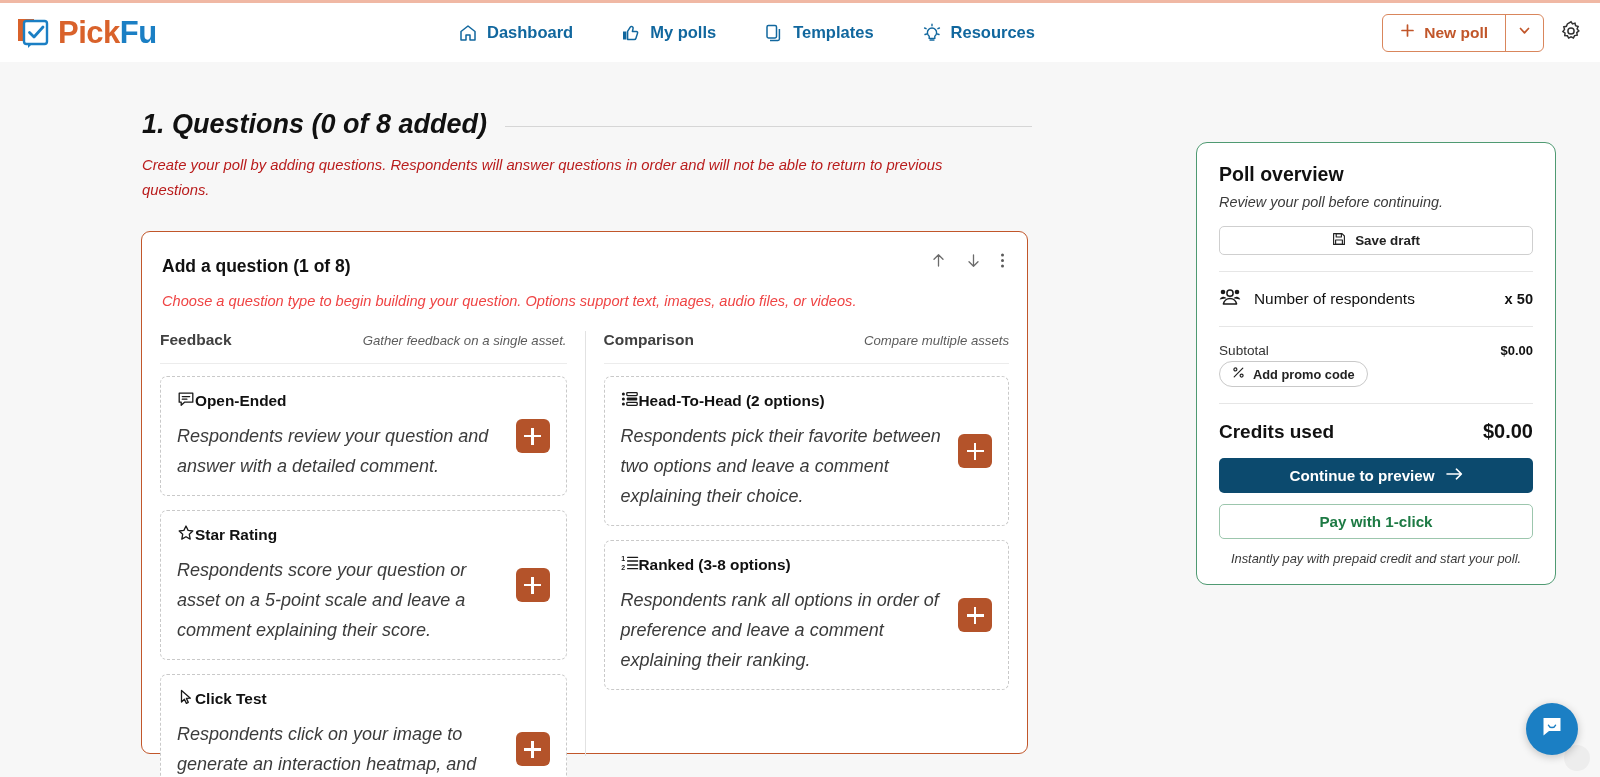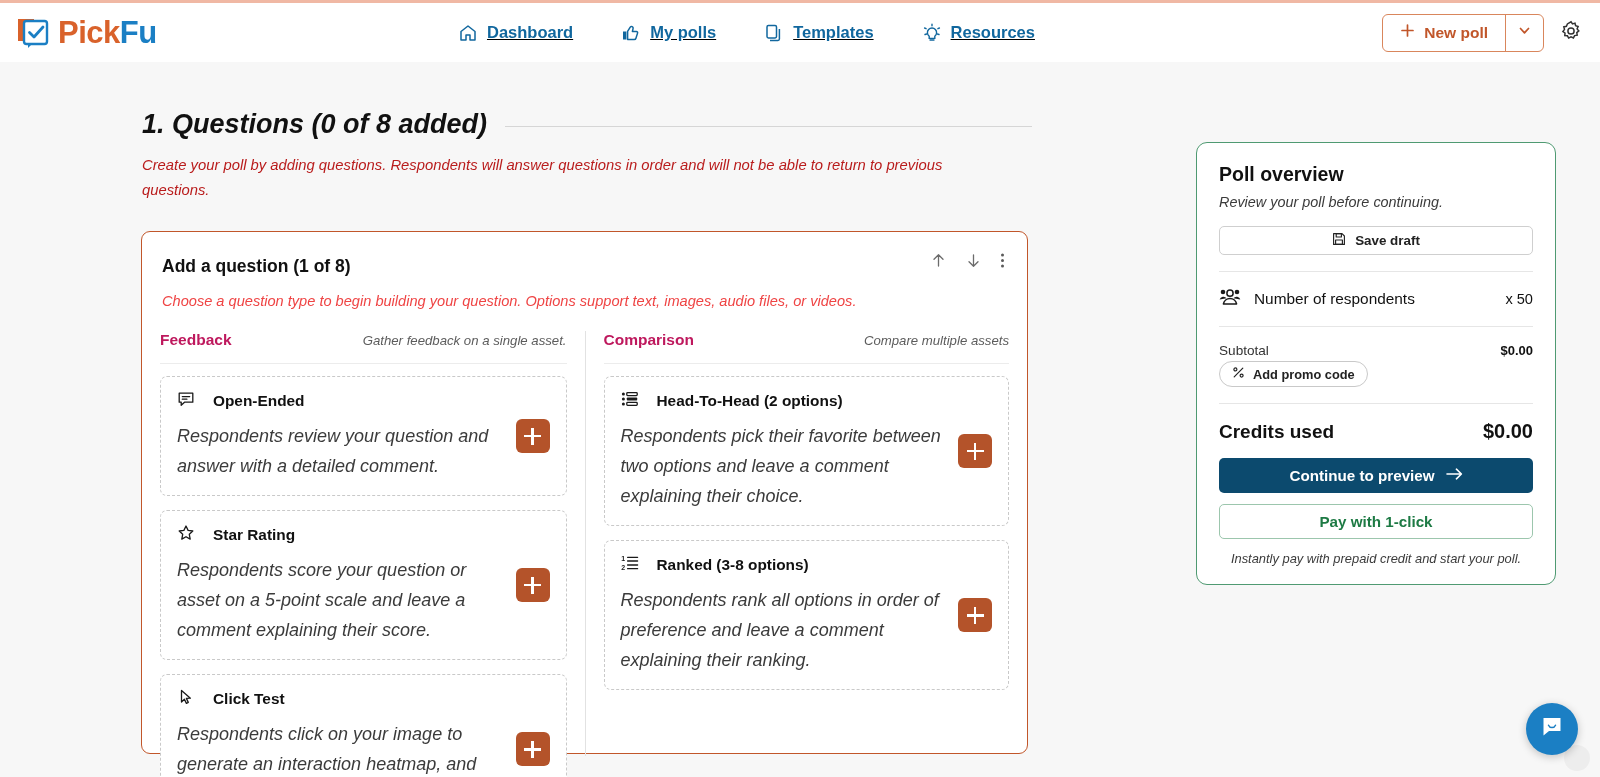--- a/index.html
+++ b/index.html
@@ -16,21 +16,21 @@
     position: absolute; top: 0; left: 0; width: 1600px; height: 62px;
     background: #ffffff; border-top: 3px solid #f0b8a4;
     display: flex; align-items: center;
   }
   .logo-wrap { display: flex; align-items: center; margin-left: 14px; }
   .logo-mark { width: 42px; height: 42px; position: relative; }
   .logo-text { font-size: 31px; font-weight: bold; letter-spacing: -0.5px; margin-left: 2px; }
   .logo-text .pick { color: #d9622b; }
   .logo-text .fu { color: #1b7fc4; }
 
-  .nav { display: flex; align-items: center; gap: 48px; margin: 0 auto; text-decoration: underline; }
+  .nav { display: flex; align-items: center; gap: 48px; margin: 0 auto; }
   .nav-item {
     display: flex; align-items: center; gap: 9px;
     color: #11679e; font-size: 16.5px; font-weight: bold;
     cursor: pointer; white-space: nowrap;
   }
   .nav-item svg { display: block; }
 
   .topright { display: flex; align-items: center; gap: 16px; margin-right: 18px; margin-left: 46px; }
   .newpoll {
     display: flex; align-items: stretch; height: 38px;
@@ -75,29 +75,29 @@
   .qcard-actions .act { cursor: pointer; display: flex; }
 
   .columns { display: flex; margin-top: 22px; height: 425px; }
   .col { padding: 0 18px; }
   .col.left { width: 443px; }
   .col.right { width: 443px; border-left: 1px solid #e2e2e2; }
   .col-head {
     display: flex; align-items: baseline; justify-content: space-between;
     padding-bottom: 14px; border-bottom: 1px solid #ececec; margin-bottom: 12px;
   }
-  .col-head .ct { font-size: 15.5px; font-weight: bold; color: #be185d; }
+  .col-head .ct { font-size: 15.5px; font-weight: bold; color: #404040; }
   .col-head .cs { font-size: 13.2px; font-style: italic; color: #5c5c5c; }
 
   .opt {
     position: relative; border: 1px dashed #c9c9c9; border-radius: 7px;
     padding: 13px 16px 14px 16px; margin-bottom: 14px; background: #fff; cursor: pointer;
   }
   .opt-title {
-    display: flex; align-items: center; gap: 18px;
+    display: flex; align-items: center; gap: 0;
     font-size: 15.4px; font-weight: bold; color: #111;
   }
   .opt-desc {
     margin-top: 9px; font-size: 18px; font-style: italic; color: #3b3b3b;
     line-height: 1.67; width: 330px;
   }
   .plus {
     position: absolute; right: 16px; top: 50%; transform: translateY(-50%);
     width: 34px; height: 34px; border-radius: 6px; background: #b4532a;
     display: flex; align-items: center; justify-content: center; cursor: pointer;
@@ -116,21 +116,21 @@
   .side-sub { margin-top: 8px; font-size: 14.4px; font-style: italic; color: #3b3b3b; }
   .savedraft {
     margin-top: 16px; height: 29px; border: 1px solid #cfcfcf; border-radius: 5px;
     display: flex; align-items: center; justify-content: center; gap: 9px;
     font-size: 13.4px; font-weight: bold; color: #222; cursor: pointer; background: #fff;
   }
   .divline { height: 1px; background: #e6e6e6; margin: 16px 0; }
   .row { display: flex; align-items: center; justify-content: space-between; }
   .row-left { display: flex; align-items: center; gap: 13px; }
   .resp-label { font-size: 15.4px; color: #111; }
-  .resp-val { font-size: 14.6px; font-weight: normal; color: #111; }
+  .resp-val { font-size: 14.6px; font-weight: bold; color: #111; }
   .sub-label { font-size: 13.6px; color: #333; }
   .sub-val { font-size: 13px; font-weight: bold; color: #111; }
   .promo {
     margin-top: 3px; display: inline-flex; align-items: center; gap: 8px;
     height: 26px; padding: 0 12px; border: 1px solid #c9c9c9; border-radius: 14px;
     font-size: 12.8px; font-weight: bold; color: #222; cursor: pointer; background: #fff;
   }
   .credits-label { font-size: 19px; font-weight: bold; color: #111; }
   .credits-val { font-size: 20px; font-weight: bold; color: #111; }
   .btn-green {

